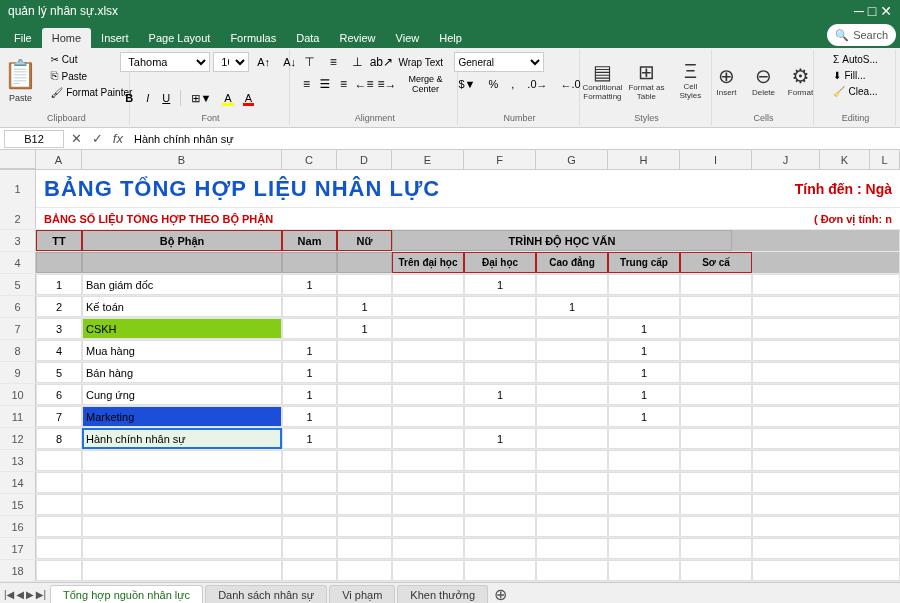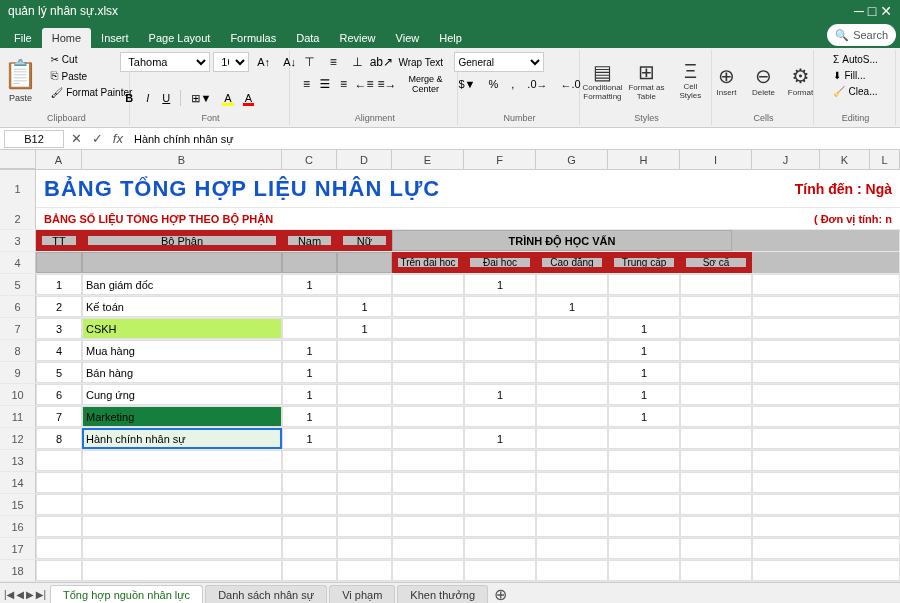--- a/index.html
+++ b/index.html
@@ -66,21 +66,21 @@
     .sheet-area { display: flex; flex-direction: column; flex: 1; background: white; }
     
     
     .col-header-row { display: flex; background: #f2f2f2; border-bottom: 1px solid #ccc; height: 20px; }
     .row-num-header { width: 36px; min-width: 36px; background: #f2f2f2; border-right: 1px solid #ccc; border-bottom: 1px solid #ccc; }
     .col-header { border-right: 1px solid #ccc; display: flex; align-items: center; justify-content: center; font-size: 11px; color: #444; font-weight: normal; }
     .grid-row { display: flex; height: 22px; border-bottom: 1px solid #e8e8e8; }
     .row-num { width: 36px; min-width: 36px; background: #f2f2f2; border-right: 1px solid #ccc; display: flex; align-items: center; justify-content: center; font-size: 11px; color: #555; }
     .cell { border-right: 1px solid #e0e0e0; display: flex; align-items: center; padding: 0 3px; font-size: 11px; overflow: hidden; white-space: nowrap; }
     .cell.center { justify-content: center; }
-    .cell.header-cell { background: #c0c0c0; font-weight: normal; justify-content: center; border: 6px solid #b91c1c; }
+    .cell.header-cell { background: #c0c0c0; font-weight: bold; justify-content: center; border: 1px solid #b91c1c; }
 
     
     .title-row { display: flex; height: 38px; border-bottom: 1px solid #e8e8e8; }
     .merged-title { display: flex; align-items: center; padding: 0 8px; }
     .main-title { font-size: 22px; font-weight: bold; color: #1155cc; letter-spacing: 1px; }
     .title-right { display: flex; align-items: center; justify-content: flex-end; padding-right: 8px; font-size: 14px; font-weight: bold; color: #cc0000; }
 
     
     .subtitle-row { display: flex; height: 22px; border-bottom: 1px solid #e8e8e8; }
     .subtitle { color: #cc0000; font-size: 11px; font-weight: bold; display: flex; align-items: center; padding-left: 8px; }
@@ -391,21 +391,21 @@
     <div class="cell w-tren-dh center" style="background:white;border:1px solid #e0e0e0;"></div>
     <div class="cell w-dh center" style="background:white;border:1px solid #e0e0e0;"></div>
     <div class="cell w-cd center" style="background:white;border:1px solid #e0e0e0;">1</div>
     <div class="cell w-tc center" style="background:white;border:1px solid #e0e0e0;"></div>
     <div class="cell w-sc center" style="background:white;border:1px solid #e0e0e0;"></div>
     <div class="cell w-rest" style="background:white;border:1px solid #e0e0e0;"></div>
   </div>
       <div class="grid-row">
     <div class="row-num">7</div>
     <div class="cell w-tt center" style="background:white;border:1px solid #e0e0e0;">3</div>
-    <div class="cell w-bo-phan" style="background:#bef264;border:1px solid #e0e0e0;text-align:right;">CSKH</div>
+    <div class="cell w-bo-phan" style="background:#84cc16;border:1px solid #e0e0e0;text-align:right;">CSKH</div>
     <div class="cell w-nam center" style="background:white;border:1px solid #e0e0e0;"></div>
     <div class="cell w-nu center" style="background:white;border:1px solid #e0e0e0;">1</div>
     <div class="cell w-tren-dh center" style="background:white;border:1px solid #e0e0e0;"></div>
     <div class="cell w-dh center" style="background:white;border:1px solid #e0e0e0;"></div>
     <div class="cell w-cd center" style="background:white;border:1px solid #e0e0e0;"></div>
     <div class="cell w-tc center" style="background:white;border:1px solid #e0e0e0;">1</div>
     <div class="cell w-sc center" style="background:white;border:1px solid #e0e0e0;"></div>
     <div class="cell w-rest" style="background:white;border:1px solid #e0e0e0;"></div>
   </div>
       <div class="grid-row">
@@ -443,21 +443,21 @@
     <div class="cell w-tren-dh center" style="background:white;border:1px solid #e0e0e0;"></div>
     <div class="cell w-dh center" style="background:white;border:1px solid #e0e0e0;">1</div>
     <div class="cell w-cd center" style="background:white;border:1px solid #e0e0e0;"></div>
     <div class="cell w-tc center" style="background:white;border:1px solid #e0e0e0;">1</div>
     <div class="cell w-sc center" style="background:white;border:1px solid #e0e0e0;"></div>
     <div class="cell w-rest" style="background:white;border:1px solid #e0e0e0;"></div>
   </div>
       <div class="grid-row">
     <div class="row-num">11</div>
     <div class="cell w-tt center" style="background:white;border:1px solid #e0e0e0;">7</div>
-    <div class="cell w-bo-phan" style="background:#15803d;border:1px solid #e0e0e0;">Marketing</div>
+    <div class="cell w-bo-phan" style="background:#1d4ed8;border:1px solid #e0e0e0;">Marketing</div>
     <div class="cell w-nam center" style="background:white;border:1px solid #e0e0e0;">1</div>
     <div class="cell w-nu center" style="background:white;border:1px solid #e0e0e0;"></div>
     <div class="cell w-tren-dh center" style="background:white;border:1px solid #e0e0e0;"></div>
     <div class="cell w-dh center" style="background:white;border:1px solid #e0e0e0;"></div>
     <div class="cell w-cd center" style="background:white;border:1px solid #e0e0e0;"></div>
     <div class="cell w-tc center" style="background:white;border:1px solid #e0e0e0;">1</div>
     <div class="cell w-sc center" style="background:white;border:1px solid #e0e0e0;"></div>
     <div class="cell w-rest" style="background:white;border:1px solid #e0e0e0;"></div>
   </div>
       <div class="grid-row">

